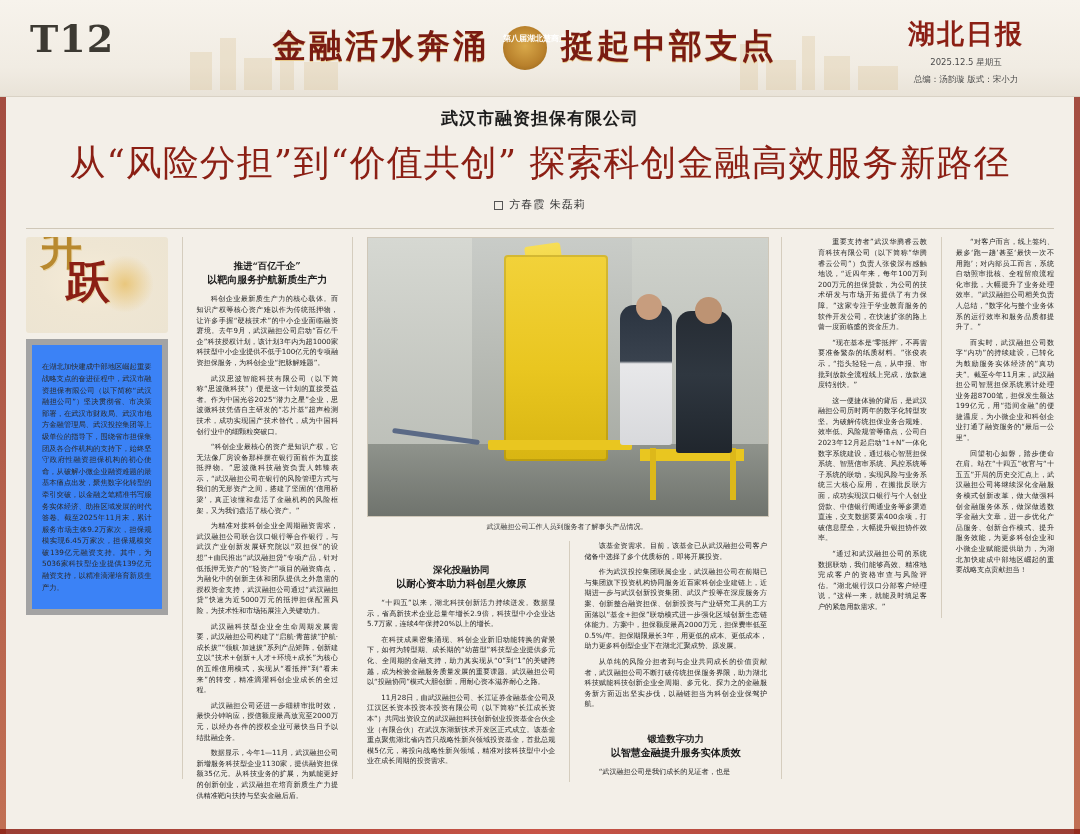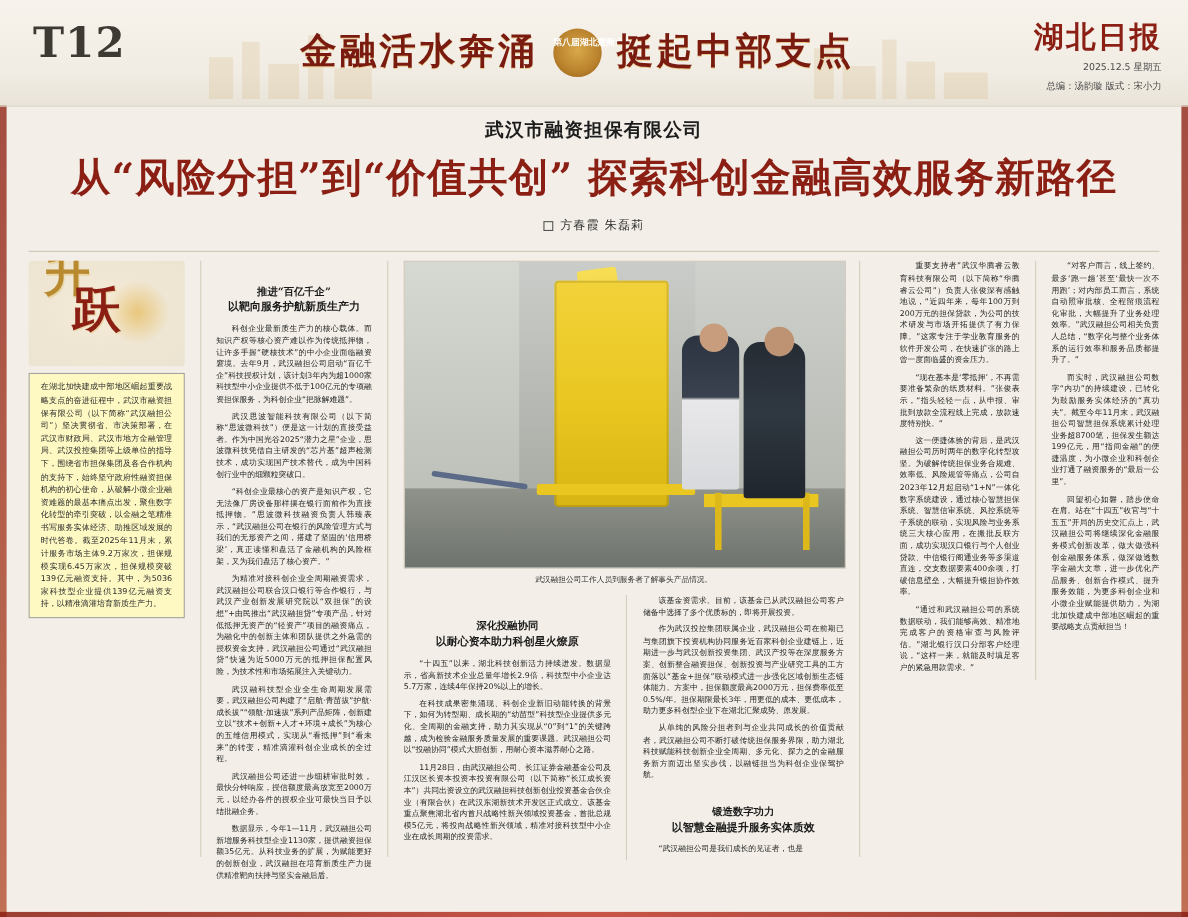--- a/index.html
+++ b/index.html
@@ -44,42 +44,42 @@
   }
   .mast-title .seal{
     display:inline-block;width:44px;height:44px;border-radius:50%;
     background:radial-gradient(circle at 50% 45%,#d9a94a 0%,#b9812c 60%,#8d5c16 100%);
     color:#fff;font-size:8px;line-height:9px;font-weight:700;
     text-align:center;padding-top:8px;box-sizing:border-box;
     vertical-align:middle;margin:0 14px;letter-spacing:0;
     text-shadow:none;
   }
   .nameplate{
-    position:absolute;right:24px;top:16px;text-align:right;width:180px;
+    position:absolute;right:24px;top:16px;text-align:center;width:180px;
   }
   .nameplate .np-main{
     font-family:"DejaVu Serif","Liberation Serif",serif;
     font-size:27px;font-weight:700;color:#8b1f14;letter-spacing:2px;
   }
   .nameplate .np-sub{
     margin-top:4px;font-size:8.5px;color:#4a4a4a;line-height:13px;
   }
 
   
   .head-wrap{
     text-align:center;padding:10px 40px 6px 40px;
   }
   .kicker{
     font-family:"DejaVu Serif","Liberation Serif",serif;
     font-size:17px;color:#1c1c1c;font-weight:700;letter-spacing:1px;
   }
   .headline{
     margin-top:12px;
     font-family:"DejaVu Serif","Liberation Serif",serif;
-    font-size:36px;font-weight:700;color:#8b1f14;letter-spacing:1px;
+    font-size:36px;font-weight:400;color:#8b1f14;letter-spacing:1px;
     line-height:1.15;
   }
   .byline{
     margin-top:14px;font-size:11px;color:#333;letter-spacing:1px;
   }
   .byline .sq{display:inline-block;width:7px;height:7px;border:1px solid #555;margin-right:6px;vertical-align:middle;}
 
   .rule{
     margin:10px 26px 0 26px;height:1px;background:#cfc7b8;
   }
@@ -119,23 +119,23 @@
     text-shadow:1px 1px 0 #e9d5a6;
   }
   .art-seal .ch1{left:14px;top:8px;font-size:42px;}
   .art-seal .ch2{left:40px;top:40px;font-size:44px;color:#8b1f14;}
   .art-seal .glow{
     position:absolute;right:14px;top:18px;width:58px;height:58px;border-radius:50%;
     background:radial-gradient(circle,#e9c77d 0%,rgba(233,199,125,0) 70%);
   }
 
   .lead-box{
-    background:#fef9c3;
-    border:1px solid #a3a3a3;
-    padding:6px 10px;
+    background:#3b82f6;
+    border:6px solid #a3a3a3;
+    padding:16px 10px;
     font-size:7.3px;line-height:11.6px;
     color:#2b2b2b;
     text-align:justify;
   }
 
   .sub-h{
     text-align:center;
     font-family:"DejaVu Serif","Liberation Serif",serif;
     font-weight:700;color:#1a1a1a;
     font-size:9.4px;line-height:14px;

